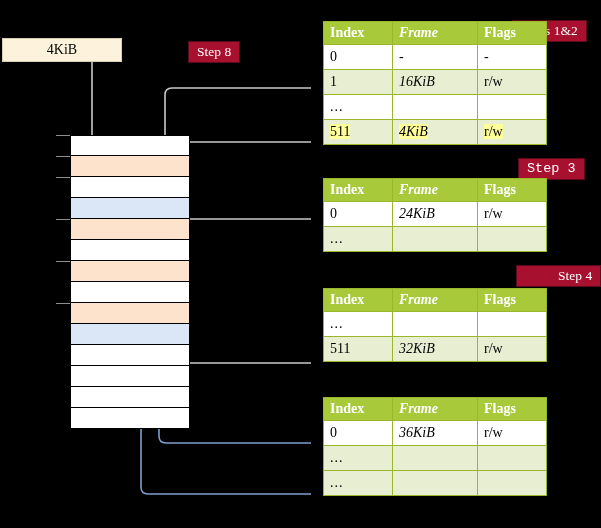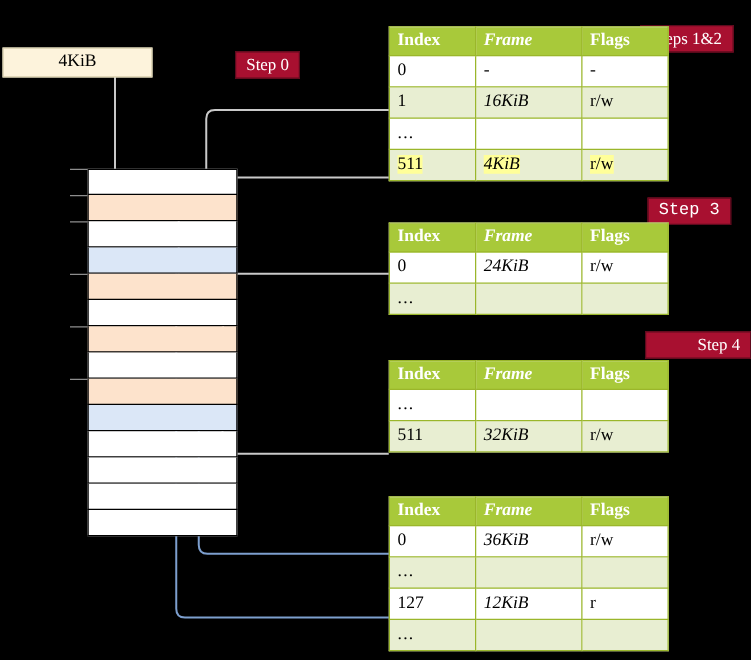--- a/index.html
+++ b/index.html
@@ -47,21 +47,21 @@
   .memrow.peach{background:#fde3cc;}
   .memrow.blue{background:#dbe7f7;}
 
   
   .tick{position:absolute;width:14px;height:0;border-top:1px solid #8d8d8d;}
 
   
   .ptable{
     position:absolute;border-collapse:collapse;
     border:1px solid #9ab62b;background:#fff;
-    font-size:14px;table-layout:fixed;
+    font-size:14px;table-layout:fixed;margin-left:12px;
   }
   .ptable th{
     background:#a8c93a;color:#ffffff;
     font-weight:bold;text-align:left;
     padding:3px 6px;border:1px solid #9ab62b;
     font-size:14px;line-height:1.15;
   }
   .ptable td{
     padding:3px 6px;border:1px solid #9ab62b;
     line-height:1.15;height:18px;vertical-align:middle;
@@ -125,21 +125,21 @@
 
     <g>
       <path d="M311,494 L148,494 Q141,494 141,487 L141,210" fill="none" stroke="#7d9fce" stroke-width="1.6" marker-end="url(#ab)"></path>
     </g>
   </svg>
 
   <div class="srcbox">
     <span>4KiB</span>
   </div>
 
-  <div class="badge badge-s0">Step 0</div>
+  <div class="badge badge-s0">Step 8</div>
   <div class="badge badge-s12">Steps 1&amp;2</div>
   <div class="badge badge-s3">Step 3</div>
   <div class="badge badge-s4">Step 4</div>
 
   <div class="memcol" id="memcol">
       <div class="memrow first"></div>
       <div class="memrow peach"></div>
       <div class="memrow"></div>
       <div class="memrow blue"></div>
       <div class="memrow peach"></div>
@@ -238,25 +238,20 @@
       <tbody>
         <tr class="plain">
           <td class="c-idx">0</td>
           <td class="c-frm">36KiB</td>
           <td class="c-flg">r/w</td>
         </tr>
         <tr class="alt">
           <td class="c-idx dots">...</td>
           <td class="c-frm"></td>
           <td class="c-flg"></td>
-        </tr>
-        <tr class="plain">
-          <td class="c-idx">127</td>
-          <td class="c-frm">12KiB</td>
-          <td class="c-flg">r</td>
         </tr>
         <tr class="alt">
           <td class="c-idx dots">...</td>
           <td class="c-frm"></td>
           <td class="c-flg"></td>
         </tr>
       </tbody>
     </table>
 
 <div class="tick" style="left: 56px; top: 135px;"></div>

